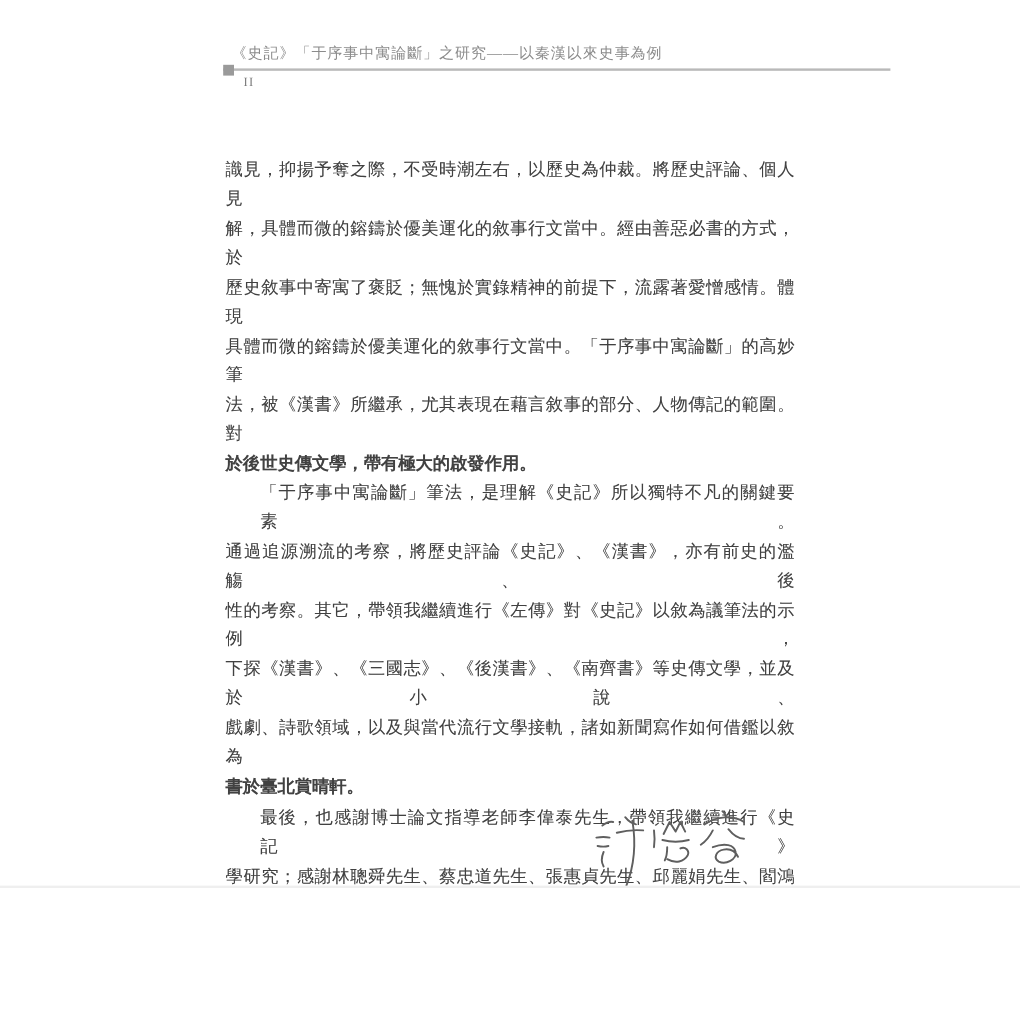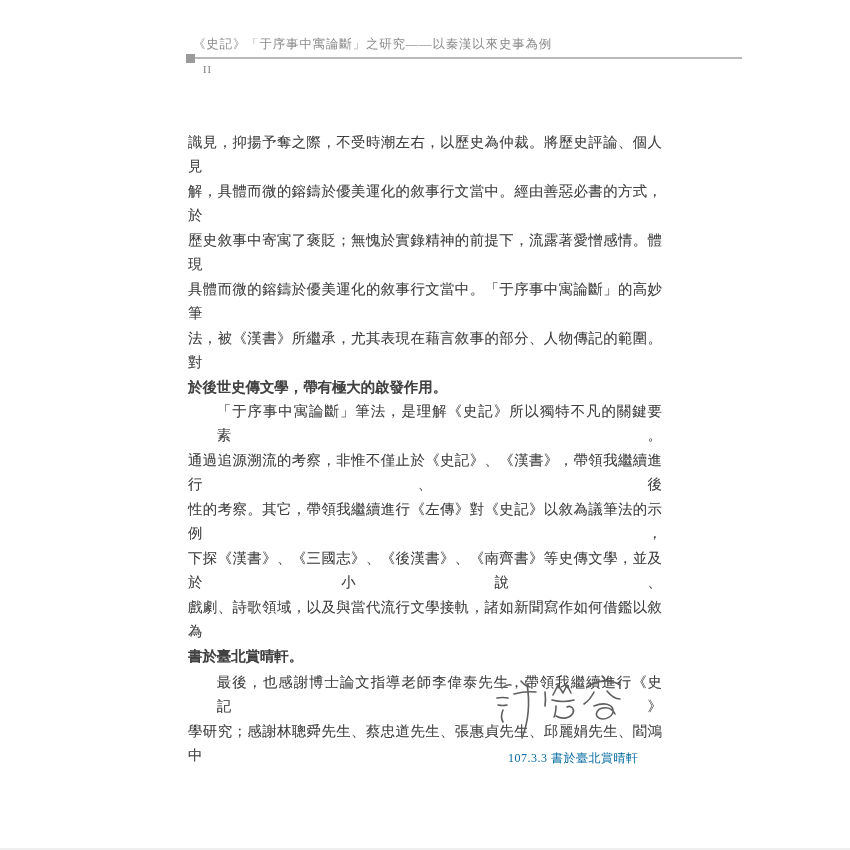--- a/index.html
+++ b/index.html
@@ -1,17 +1,17 @@
 <!DOCTYPE html>
 <html lang="zh-Hant"><head>
 <meta charset="utf-8">
 <style>
   html,body{margin:0;padding:0;background:#ffffff;}
   .canvas{
-    position:relative;width:850px;height:850px;background:#ffffff;overflow:hidden;
+    position:relative;width:850px;height:740px;background:#ffffff;overflow:hidden;
     font-family:"Liberation Serif","DejaVu Serif",serif;
     -webkit-font-smoothing:antialiased;
   }
   
   .running-title{
     position:absolute;left:193px;top:36px;
     font-size:12.5px;color:#8b8b8b;letter-spacing:0.8px;white-space:nowrap;
   }
   .header-rule{
     position:absolute;left:186px;top:57px;width:556px;height:2px;background:#b9b9b9;
@@ -63,21 +63,21 @@
 
   <div class="body-text">
     <p class="line">識見，抑揚予奪之際，不受時潮左右，以歷史為仲裁。將歷史評論、個人見</p>
     <p class="line">解，具體而微的鎔鑄於優美運化的敘事行文當中。經由善惡必書的方式，於</p>
     <p class="line">歷史敘事中寄寓了褒貶；無愧於實錄精神的前提下，流露著愛憎感情。體現</p>
     <p class="line">具體而微的鎔鑄於優美運化的敘事行文當中。「于序事中寓論斷」的高妙筆</p>
     <p class="line">法，被《漢書》所繼承，尤其表現在藉言敘事的部分、人物傳記的範圍。對</p>
     <p class="line para-end">於後世史傳文學，帶有極大的啟發作用。</p>
 
     <p class="line indent">「于序事中寓論斷」筆法，是理解《史記》所以獨特不凡的關鍵要素。</p>
-    <p class="line">通過追源溯流的考察，非惟不僅止於《史記》、《漢書》，帶領我繼續進行、後</p>
+    <p class="line">通過追源溯流的考察，將歷史評論《史記》、《漢書》，亦有前史的濫觴、後</p>
     <p class="line">性的考察。其它，帶領我繼續進行《左傳》對《史記》以敘為議筆法的示例，</p>
     <p class="line">下探《漢書》、《三國志》、《後漢書》、《南齊書》等史傳文學，並及於小說、</p>
     <p class="line">戲劇、詩歌領域，以及與當代流行文學接軌，諸如新聞寫作如何借鑑以敘為</p>
     <p class="line para-end">書於臺北賞晴軒。</p>
 
     <p class="line indent p3-start">最後，也感謝博士論文指導老師李偉泰先生，帶領我繼續進行《史記》</p>
     <p class="line">學研究；感謝林聰舜先生、蔡忠道先生、張惠貞先生、邱麗娟先生、閻鴻中</p>
 
   </div>
 

